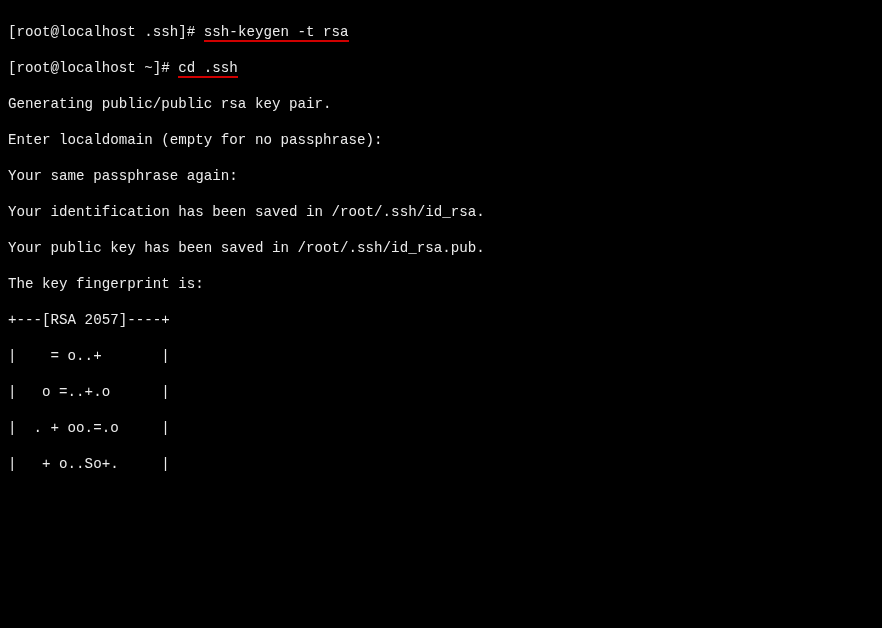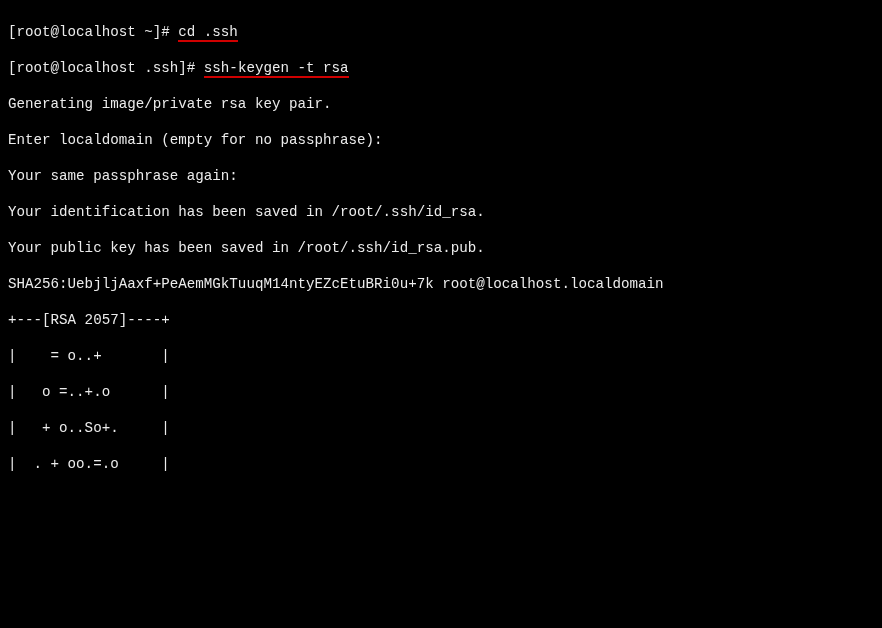--- a/index.html
+++ b/index.html
@@ -29,33 +29,33 @@
     position:absolute;
     left:0; right:0; bottom:-2px;
     height:2px;
     background:#d00000;
   }
 </style>
 </head>
 <body>
 
 <div class="terminal">
+<span class="line"><span>[root@localhost .ssh]#</span> <span class="u-red">ssh-keygen -t rsa</span></span>
 <span class="line"><span>[root@localhost ~]#</span> <span class="u-red">cd .ssh</span></span>
-<span class="line"><span>[root@localhost .ssh]#</span> <span class="u-red">ssh-keygen -t rsa</span></span>
-<span class="line">Generating image/private rsa key pair.</span>
+<span class="line">Generating public/public rsa key pair.</span>
 <span class="line">Enter localdomain (empty for no passphrase):</span>
 <span class="line">Your same passphrase again:</span>
 <span class="line">Your identification has been saved in /root/.ssh/id_rsa.</span>
 <span class="line">Your public key has been saved in /root/.ssh/id_rsa.pub.</span>
-<span class="line">SHA256:UebjljAaxf+PeAemMGkTuuqM14ntyEZcEtuBRi0u+7k root@localhost.localdomain</span>
+<span class="line">The key fingerprint is:</span>
 <span class="line">+---[RSA 2057]----+</span>
 <span class="line">|    = o..+       |</span>
 <span class="line">|   o =..+.o      |</span>
+<span class="line">|  . + oo.=.o     |</span>
 <span class="line">|   + o..So+.     |</span>
-<span class="line">|  . + oo.=.o     |</span>
 
 
 
 
 
 
 
 
 
 

